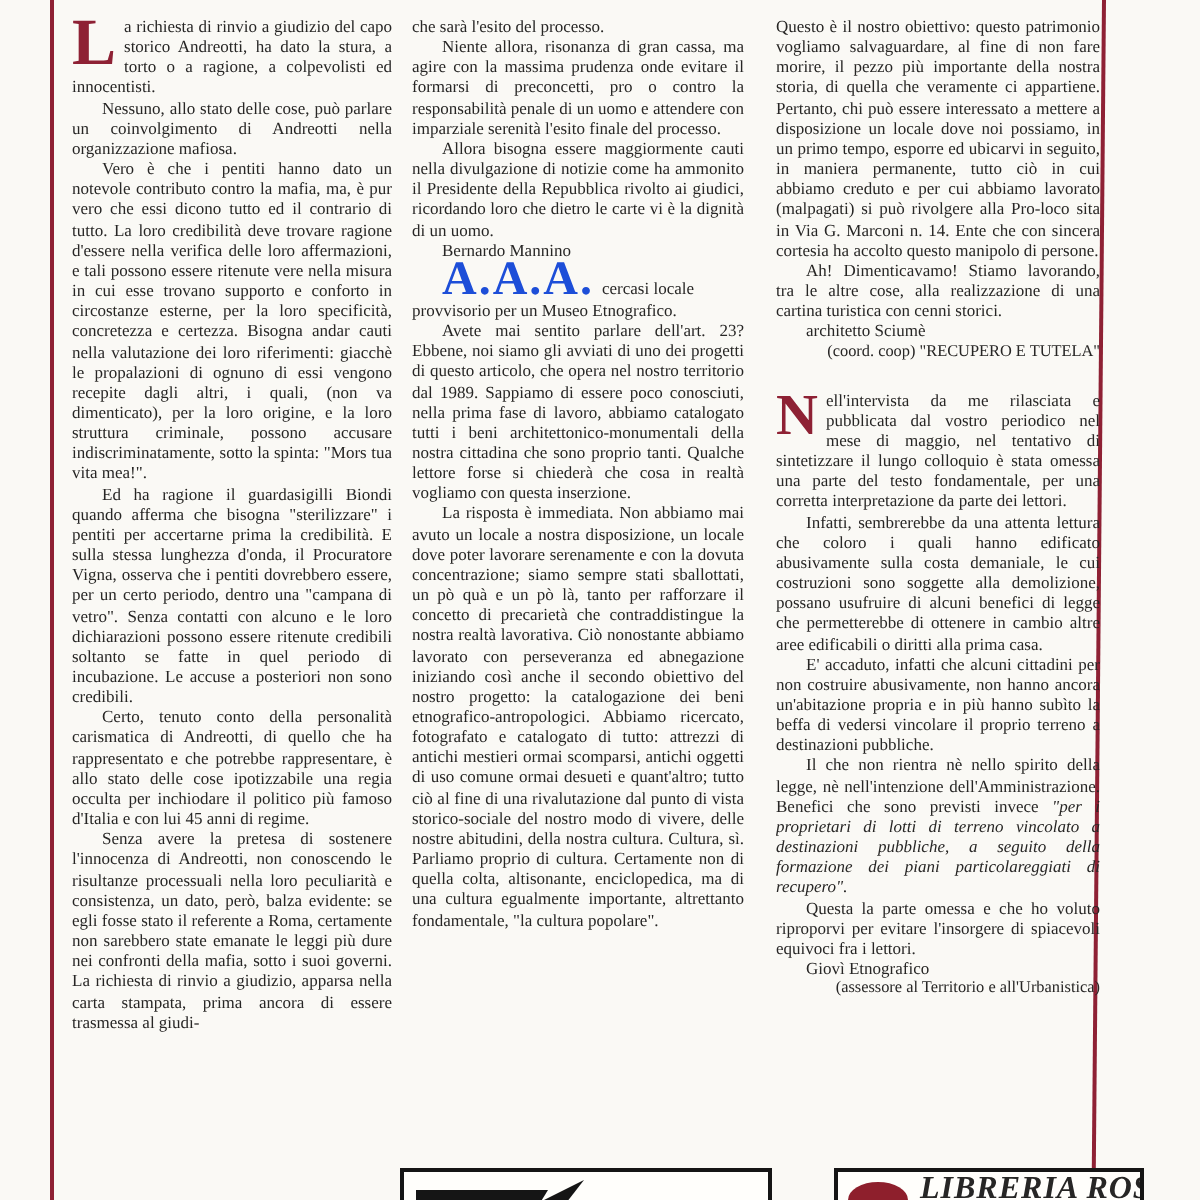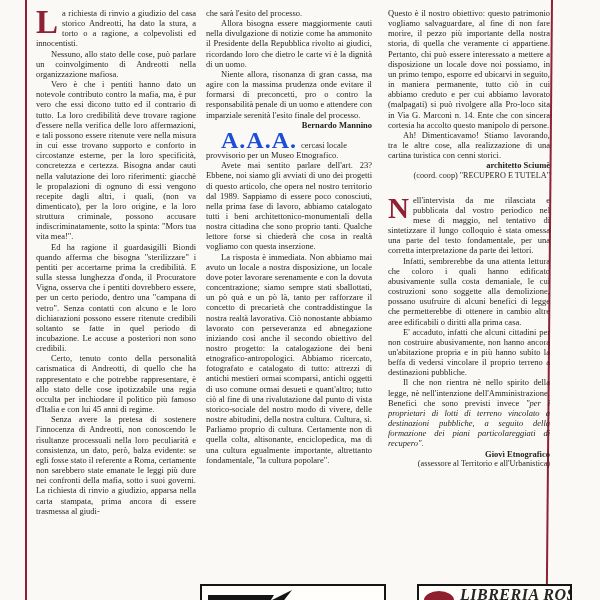--- a/index.html
+++ b/index.html
@@ -22,21 +22,21 @@
   #col3{left:388px;width:162px;height:574px;}
   .col p{margin:0;text-indent:15px;}
   .col p.noindent{text-indent:0;}
   .dropcap{
     float:left;
     font-size:33px;line-height:25px;
     color:#8e2134;font-weight:bold;
     padding:2px 4px 0 0;
   }
   .dropcap.small{font-size:29px;line-height:23px;}
-  .sig{text-align:right;font-weight:bold;text-indent:0;margin:2px 0 3px 0;}
+  .sig{font-weight:normal;text-indent:0;margin:2px 0 3px 0;}
   .sig-role{text-align:right;text-indent:0;margin:0 0 4px 0;font-size:8.2px;}
   .museo-head{margin:10px 0 2px 0;text-align:left;text-indent:0;}
   .aaa{
     font-size:24px;line-height:20px;color:#1d4ed8;font-weight:bold;
     letter-spacing:1px;margin-right:4px;
   }
   .intervista{margin-top:14px;}
   .quote-italic{font-style:italic;}
   .ad-box{
     position:absolute;top:584px;height:40px;
@@ -55,48 +55,49 @@
     background:#8e1f2c;flex:0 0 auto;margin-top:2px;
   }
 </style>
 </head>
 <body>
 
 <div class="page-rule rule-left"></div>
 <div class="page-rule rule-right"></div>
 
 <div class="col" id="col1">
-  <p class="noindent"><span class="dropcap">L</span><span>a richiesta di rinvio a giudizio del casa storico Andreotti, ha dato la stura, a torto o a ragione, a colpevolisti ed innocentisti.</span></p>
+  <p class="noindent"><span class="dropcap">L</span><span>a richiesta di rinvio a giudizio del capo storico Andreotti, ha dato la stura, a torto o a ragione, a colpevolisti ed innocentisti.</span></p>
   <p>Nessuno, allo stato delle cose, può parlare un coinvolgimento di Andreotti nella organizzazione mafiosa.</p>
   <p>Vero è che i pentiti hanno dato un notevole contributo contro la mafia, ma, è pur vero che essi dicono tutto ed il contrario di tutto. La loro credibilità deve trovare ragione d'essere nella verifica delle loro affermazioni, e tali possono essere ritenute vere nella misura in cui esse trovano supporto e conforto in circostanze esterne, per la loro specificità, concretezza e certezza. Bisogna andar cauti nella valutazione dei loro riferimenti: giacchè le propalazioni di ognuno di essi vengono recepite dagli altri, i quali, (non va dimenticato), per la loro origine, e la loro struttura criminale, possono accusare indiscriminatamente, sotto la spinta: "Mors tua vita mea!".</p>
   <p>Ed ha ragione il guardasigilli Biondi quando afferma che bisogna "sterilizzare" i pentiti per accertarne prima la credibilità. E sulla stessa lunghezza d'onda, il Procuratore Vigna, osserva che i pentiti dovrebbero essere, per un certo periodo, dentro una "campana di vetro". Senza contatti con alcuno e le loro dichiarazioni possono essere ritenute credibili soltanto se fatte in quel periodo di incubazione. Le accuse a posteriori non sono credibili.</p>
   <p>Certo, tenuto conto della personalità carismatica di Andreotti, di quello che ha rappresentato e che potrebbe rappresentare, è allo stato delle cose ipotizzabile una regia occulta per inchiodare il politico più famoso d'Italia e con lui 45 anni di regime.</p>
   <p>Senza avere la pretesa di sostenere l'innocenza di Andreotti, non conoscendo le risultanze processuali nella loro peculiarità e consistenza, un dato, però, balza evidente: se egli fosse stato il referente a Roma, certamente non sarebbero state emanate le leggi più dure nei confronti della mafia, sotto i suoi governi. La richiesta di rinvio a giudizio, apparsa nella carta stampata, prima ancora di essere trasmessa al giudi-</p>
 </div>
 
 <div class="col" id="col2">
   <p class="noindent">che sarà l'esito del processo.</p>
+  <p>Niente allora, risonanza di gran cassa, ma agire con la massima prudenza onde evitare il formarsi di preconcetti, pro o contro la responsabilità penale di un uomo e attendere con imparziale serenità l'esito finale del processo.</p>
   <p>Allora bisogna essere maggiormente cauti nella divulgazione di notizie come ha ammonito il Presidente della Repubblica rivolto ai giudici, ricordando loro che dietro le carte vi è la dignità di un uomo.</p>
-  <p>Niente allora, risonanza di gran cassa, ma agire con la massima prudenza onde evitare il formarsi di preconcetti, pro o contro la responsabilità penale di un uomo e attendere con imparziale serenità l'esito finale del processo.</p>
   <p class="sig">Bernardo Mannino</p>
   <p class="museo-head"><span class="aaa">A.A.A.</span><span>cercasi locale provvisorio per un Museo Etnografico.</span></p>
   <p>Avete mai sentito parlare dell'art. 23? Ebbene, noi siamo gli avviati di uno dei progetti di questo articolo, che opera nel nostro territorio dal 1989. Sappiamo di essere poco conosciuti, nella prima fase di lavoro, abbiamo catalogato tutti i beni architettonico-monumentali della nostra cittadina che sono proprio tanti. Qualche lettore forse si chiederà che cosa in realtà vogliamo con questa inserzione.</p>
   <p>La risposta è immediata. Non abbiamo mai avuto un locale a nostra disposizione, un locale dove poter lavorare serenamente e con la dovuta concentrazione; siamo sempre stati sballottati, un pò quà e un pò là, tanto per rafforzare il concetto di precarietà che contraddistingue la nostra realtà lavorativa. Ciò nonostante abbiamo lavorato con perseveranza ed abnegazione iniziando così anche il secondo obiettivo del nostro progetto: la catalogazione dei beni etnografico-antropologici. Abbiamo ricercato, fotografato e catalogato di tutto: attrezzi di antichi mestieri ormai scomparsi, antichi oggetti di uso comune ormai desueti e quant'altro; tutto ciò al fine di una rivalutazione dal punto di vista storico-sociale del nostro modo di vivere, delle nostre abitudini, della nostra cultura. Cultura, sì. Parliamo proprio di cultura. Certamente non di quella colta, altisonante, enciclopedica, ma di una cultura egualmente importante, altrettanto fondamentale, "la cultura popolare".</p>
 </div>
 
 <div class="col" id="col3">
   <p class="noindent">Questo è il nostro obiettivo: questo patrimonio vogliamo salvaguardare, al fine di non fare morire, il pezzo più importante della nostra storia, di quella che veramente ci appartiene. Pertanto, chi può essere interessato a mettere a disposizione un locale dove noi possiamo, in un primo tempo, esporre ed ubicarvi in seguito, in maniera permanente, tutto ciò in cui abbiamo creduto e per cui abbiamo lavorato (malpagati) si può rivolgere alla Pro-loco sita in Via G. Marconi n. 14. Ente che con sincera cortesia ha accolto questo manipolo di persone.</p>
   <p>Ah! Dimenticavamo! Stiamo lavorando, tra le altre cose, alla realizzazione di una cartina turistica con cenni storici.</p>
   <p class="sig">architetto Sciumè</p>
   <p class="sig-role">(coord. coop) "RECUPERO E TUTELA"</p>
   <div class="intervista">
     <p class="noindent"><span class="dropcap small">N</span><span>ell'intervista da me rilasciata e pubblicata dal vostro periodico nel mese di maggio, nel tentativo di sintetizzare il lungo colloquio è stata omessa una parte del testo fondamentale, per una corretta interpretazione da parte dei lettori.</span></p>
     <p>Infatti, sembrerebbe da una attenta lettura che coloro i quali hanno edificato abusivamente sulla costa demaniale, le cui costruzioni sono soggette alla demolizione, possano usufruire di alcuni benefici di legge che permetterebbe di ottenere in cambio altre aree edificabili o diritti alla prima casa.</p>
     <p>E' accaduto, infatti che alcuni cittadini per non costruire abusivamente, non hanno ancora un'abitazione propria e in più hanno subìto la beffa di vedersi vincolare il proprio terreno a destinazioni pubbliche.</p>
     <p><span>Il che non rientra nè nello spirito della legge, nè nell'intenzione dell'Amministrazione. Benefici che sono previsti invece </span><span class="quote-italic">"per i proprietari di lotti di terreno vincolato a destinazioni pubbliche, a seguito della formazione dei piani particolareggiati di recupero".</span></p>
+    <p>Questa la parte omessa e che ho voluto riproporvi per evitare l'insorgere di spiacevoli equivoci fra i lettori.</p>
     <p class="sig">Giovì Etnografico</p>
     <p class="sig-role">(assessore al Territorio e all'Urbanistica)</p>
   </div>
 </div>
 
 <div class="ad-box ad-center">
   <svg width="92" height="22" viewBox="0 0 92 22">
     <polygon points="0,5 66,5 58,18 0,18" fill="#151515"></polygon>
     <polygon points="60,12 84,0 70,18 60,18" fill="#151515"></polygon>
   </svg>

